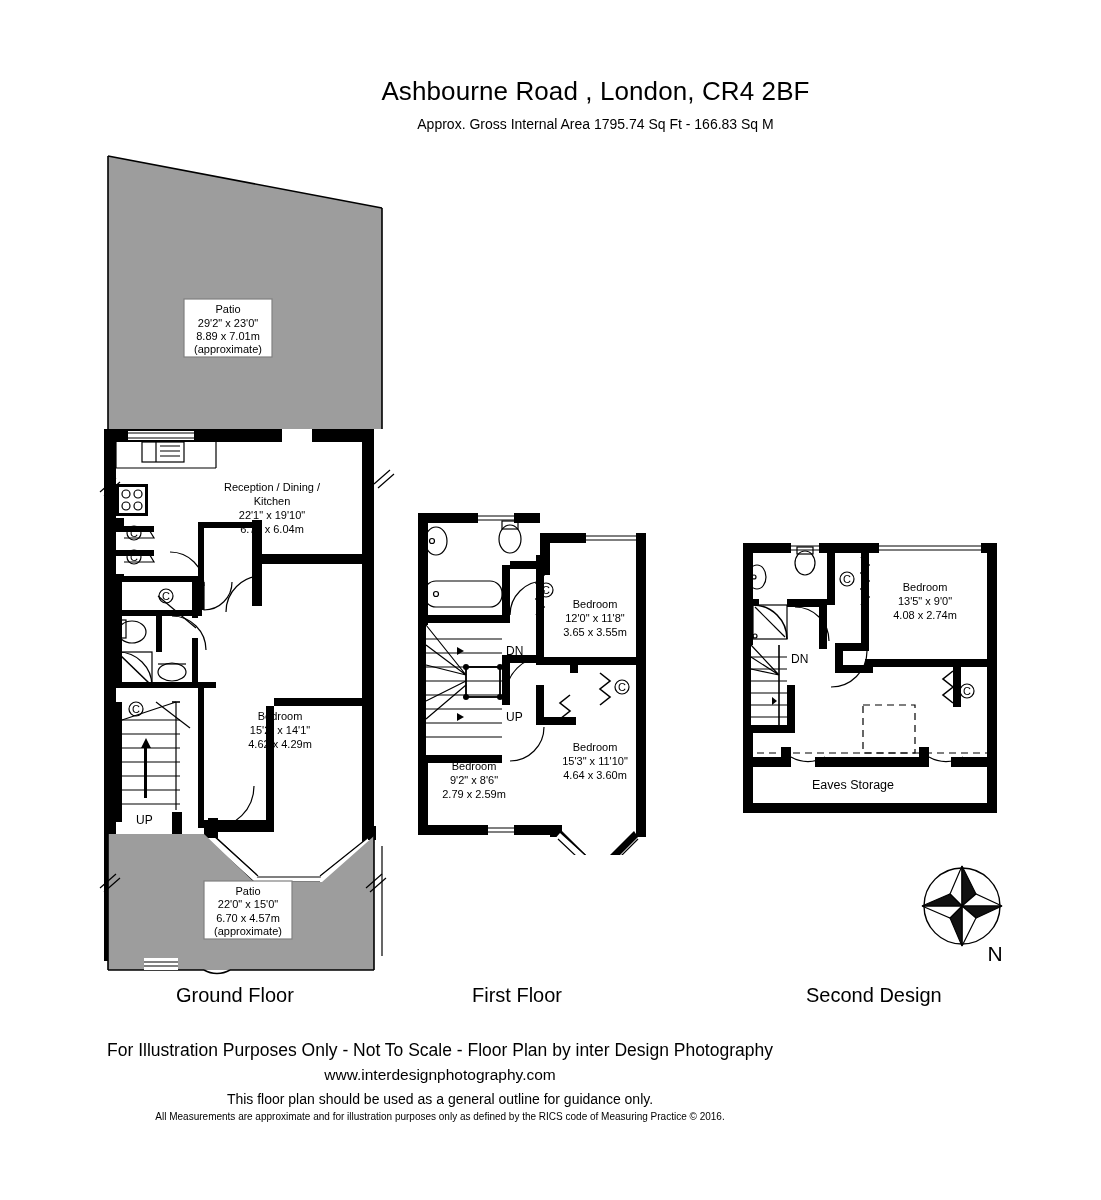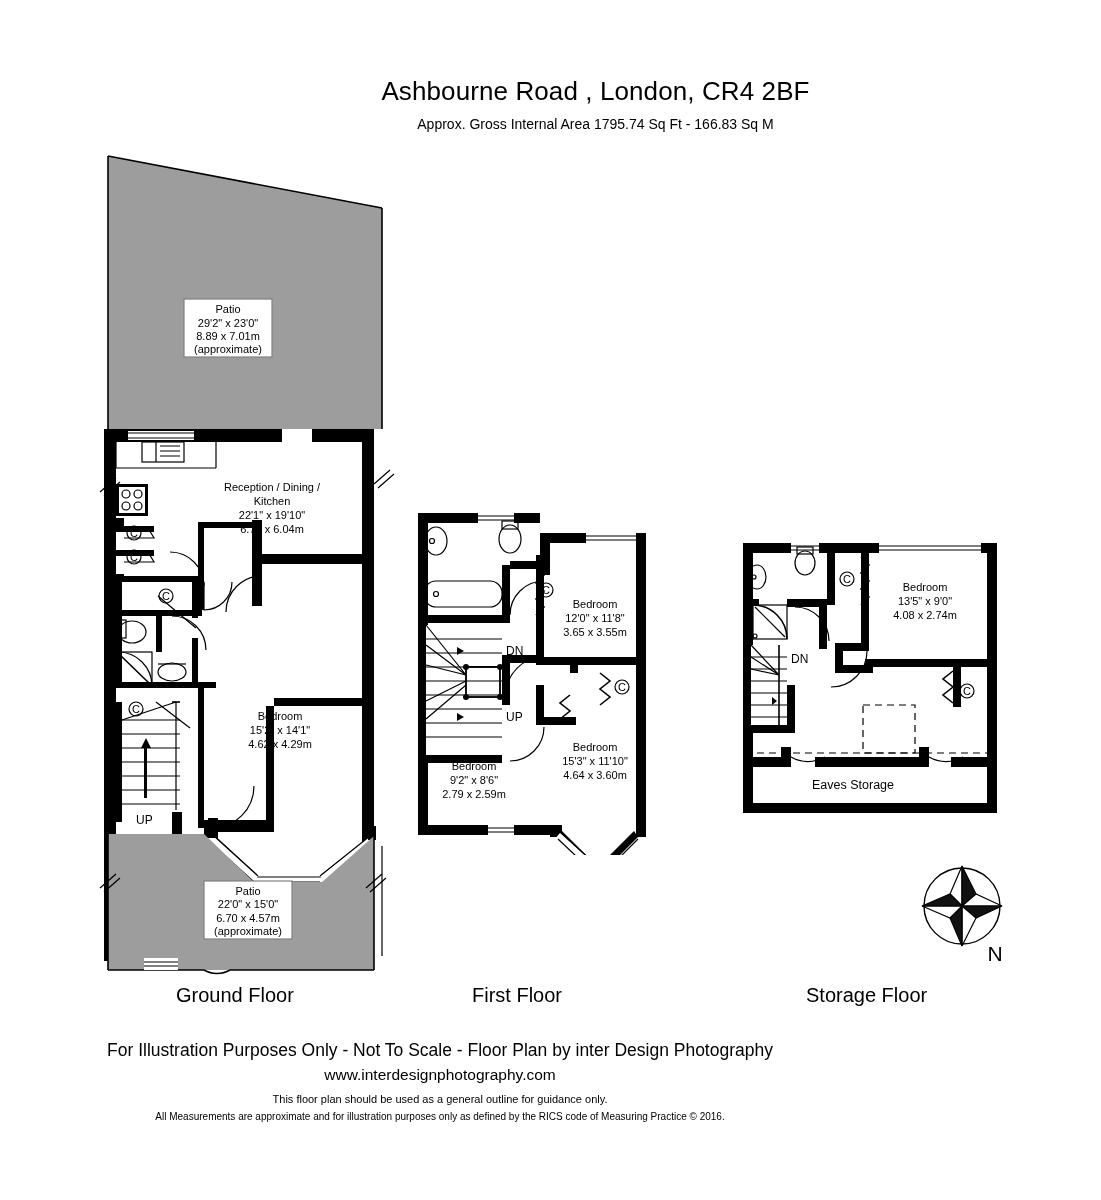--- a/index.html
+++ b/index.html
@@ -15,21 +15,21 @@
   .title-line1{font-size:26px;letter-spacing:.1px;line-height:34px;}
   .title-line2{font-size:14px;line-height:28px;margin-top:2px;}
   .floor-labels{position:absolute;left:0;top:984px;width:1022px;height:26px;}
   .floor-label{position:absolute;font-size:20px;white-space:nowrap;}
   #fl-ground{left:176px;}
   #fl-first{left:472px;}
   #fl-second{left:806px;}
   .footer{position:absolute;left:0;top:1038px;width:880px;text-align:center;}
   .footer .f1{font-size:17.5px;line-height:25px;}
   .footer .f2{font-size:15.5px;line-height:24px;}
-  .footer .f3{font-size:11px;line-height:17px;margin-top:4px;}
+  .footer .f3{font-size:14px;line-height:17px;margin-top:4px;}
   .footer .f4{font-size:10px;line-height:17px;}
   svg{display:block;}
   .plan{position:absolute;}
   text{font-family:"Liberation Sans","DejaVu Sans",sans-serif;fill:#000;}
   .rl{font-size:11px;text-anchor:middle;}
   .stair-txt{font-size:12px;}
   .eaves-txt{font-size:12.5px;text-anchor:middle;}
   .compass-n{font-size:21px;text-anchor:middle;}
   .wall{fill:#000;}
   .patio{fill:#9d9d9d;}
@@ -525,21 +525,21 @@
     <path d="M52,48 L52,88 L40,60 Z" fill="#111" stroke="#000" stroke-width="1.2"></path>
     <path d="M52,48 L12,48 L40,60 Z" fill="#fff" stroke="#000" stroke-width="1.2"></path>
     <path d="M52,48 L12,48 L40,36 Z" fill="#111" stroke="#000" stroke-width="1.2"></path>
     <text class="compass-n" x="85" y="103">N</text>
   </svg>
   </div>
 
   <div class="floor-labels">
     <div class="floor-label" id="fl-ground">Ground Floor</div>
     <div class="floor-label" id="fl-first">First Floor</div>
-    <div class="floor-label" id="fl-second">Storage Floor</div>
+    <div class="floor-label" id="fl-second">Second Design</div>
   </div>
 
   <div class="footer">
     <div class="f1">For Illustration Purposes Only - Not To Scale - Floor Plan by inter Design Photography</div>
     <div class="f2">www.interdesignphotography.com</div>
     <div class="f3">This floor plan should be used as a general outline for guidance only.</div>
     <div class="f4">All Measurements are approximate and for illustration purposes only as defined by the RICS code of Measuring Practice  © 2016.</div>
   </div>
 
 </div>

